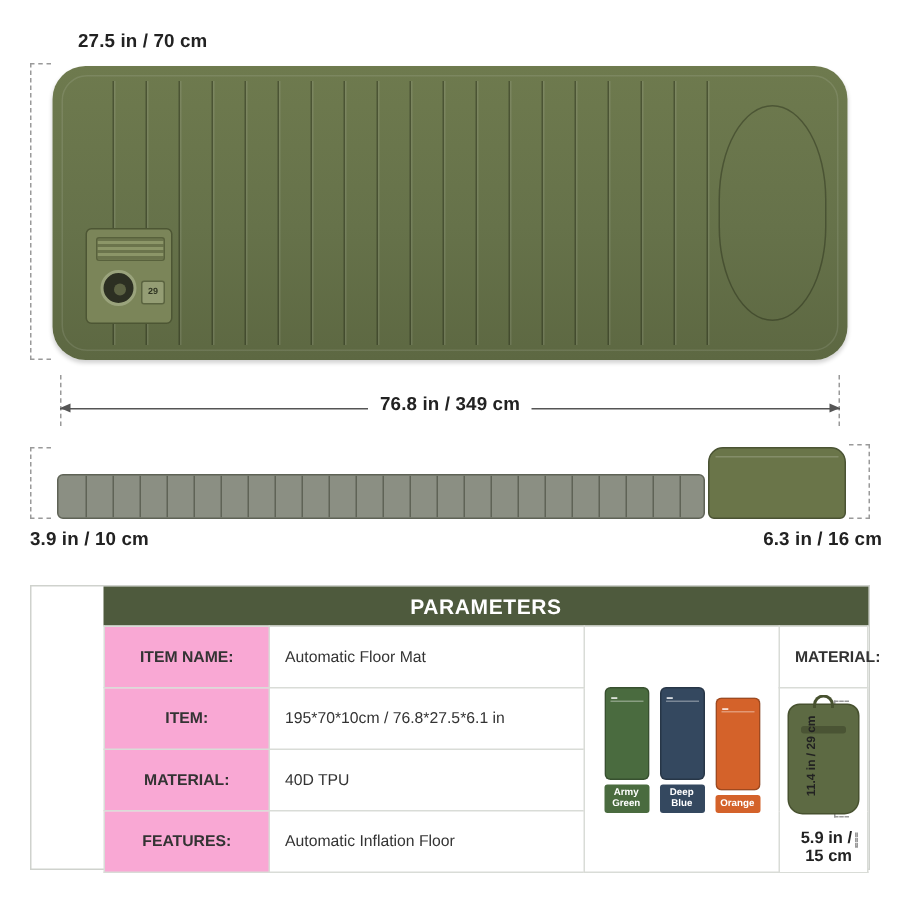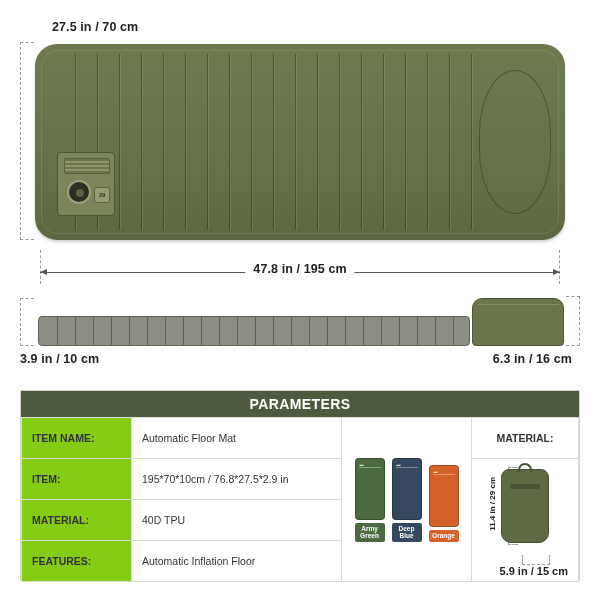--- a/index.html
+++ b/index.html
@@ -120,39 +120,40 @@
   #side-head {
     position:absolute; left:452px; top:2px; width:92px; height:48px;
     background:#6a7549; border:1px solid #4a5333;
     border-radius:10px 10px 4px 4px;
   }
   #side-head .hl {
     position:absolute; left:4px; right:4px; top:5px; height:1px; background:rgba(255,255,255,0.18);
   }
 
   #side-left-label { position:absolute; left:20px; top:352px;text-align:center; }
-  #side-right-label { position:absolute; right:28px; top:352px; }
+  #side-right-label { position:absolute; right:12px; top:352px; }
 
   
   #params {
     position:absolute; left:20px; top:390px; width:560px; height:190px;
     border:1px solid #cfd2cd;
     background:#fff;
+    padding-left:48px;
   }
   #params-header {
     height:26px; background:#4e5a3d; color:#fff;
     text-align:center; font-size:14px; font-weight:700; line-height:26px;
     letter-spacing:0.4px;
   }
   #params-table { width:100%; border-collapse:collapse; table-layout:fixed; }
   #params-table td {
     border:1px solid #d9dcd7; font-size:10.5px; color:#333;
     height:41px; padding:0 10px; vertical-align:middle;
   }
-  td.lbl { width:110px; background:#84cc16; font-weight:700; font-size:10px; }
+  td.lbl { width:110px; background:#f9a8d4; font-weight:700; text-align:center; font-size:10px; }
   td.val { width:210px; background:#fff; }
   td.colors { width:130px; background:#fff; padding:4px 6px; text-align:center; }
   td.matlbl { background:#fff; font-weight:700; text-align:center; font-size:10px; }
 
   .swatch-row { display:flex; justify-content:center; gap:7px; align-items:flex-end; }
   .swatch { width:30px; }
   .swatch .pad {
     height:62px; border-radius:4px; position:relative; border:1px solid rgba(0,0,0,0.25);
     background:#4a6b3f;
   }
@@ -235,21 +236,21 @@
       <div class="grill"></div>
       <div id="valve-knob"></div>
       <div id="valve-badge">29</div>
     </div>
   </div>
 
   <div id="len-dim-wrap">
     <div class="tick-l"></div>
     <div class="tick-r"></div>
     <div class="arrow-line"></div>
-    <div class="dim-label" id="len-dim-label">47.8 in / 195 cm</div>
+    <div class="dim-label" id="len-dim-label">76.8 in / 349 cm</div>
   </div>
 
   <div id="side-view">
     <div id="side-left-bracket"></div>
     <div id="side-right-bracket"></div>
     <div id="side-body">
       <div class="side-seg" style="left:18px"></div>
       <div class="side-seg" style="left:36px"></div>
       <div class="side-seg" style="left:54px"></div>
       <div class="side-seg" style="left:72px"></div>
@@ -309,21 +310,21 @@
                     <span class="stripe"></span>
                   </div>
               <div class="name" style="background:#d4622a">Orange</div>
             </div>
           </div>
         </td>
         <td class="matlbl">MATERIAL:</td>
       </tr>
       <tr>
         <td class="lbl">ITEM:</td>
-        <td class="val">195*70*10cm   /   76.8*27.5*2.9 in</td>
+        <td class="val">195*70*10cm   /   76.8*27.5*6.1 in</td>
         <td class="bagcell" rowspan="3">
           <div id="bag-wrap">
             <div id="bag-dash-v"></div>
             <div id="bag-dash-h"></div>
             <div id="bag">
               <div class="cord"></div>
               <div class="strap"></div>
             </div>
             <div id="bag-h-label">11.4 in / 29 cm</div>
             <div id="bag-w-label">5.9 in / 15 cm</div>

